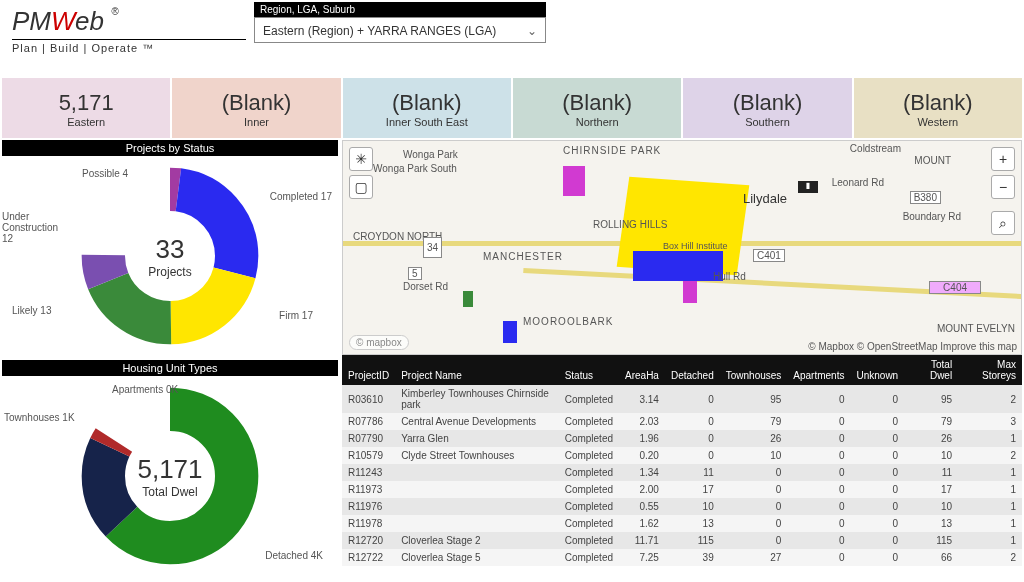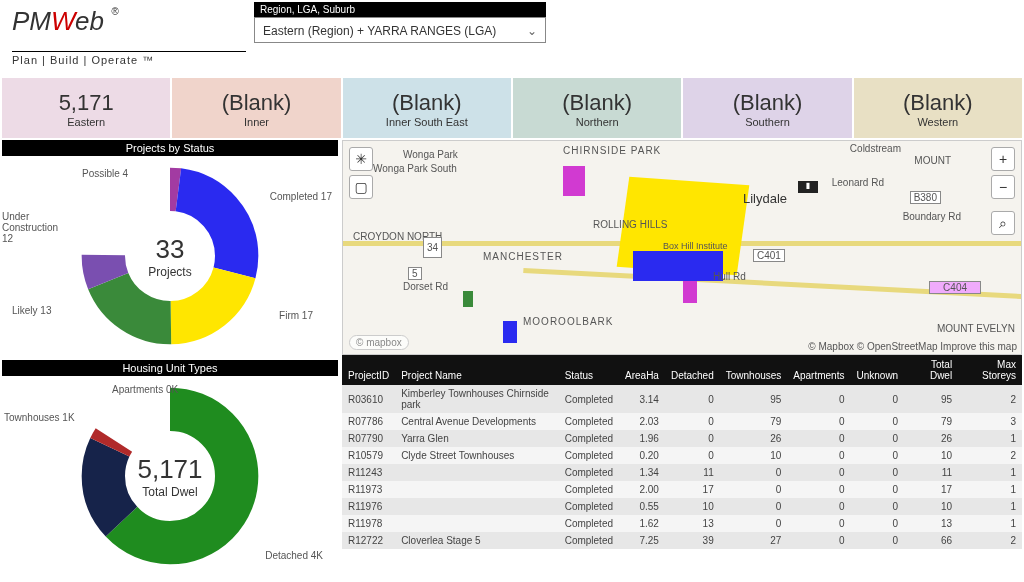--- a/index.html
+++ b/index.html
@@ -1,21 +1,21 @@
 <!DOCTYPE html>
 <html><head>
 <meta charset="utf-8">
 <style>
 html,body{margin:0;padding:0;font-family:"Segoe UI",Arial,sans-serif;font-size:12px;color:#333;background:#fff;width:1024px;height:582px;overflow:hidden}
 *{box-sizing:border-box}
 .header{display:flex;align-items:flex-start;height:78px;padding:2px 4px}
 .logo{width:250px;padding:4px 8px}
 .logo .brand{font-size:26px;font-weight:400;font-style:italic}
 .logo .brand .w{color:#c00;font-style:italic}
-.logo .tag{font-size:11px;letter-spacing:1px;border-top:1px solid #000;margin-top:14px;padding-top:2px}
+.logo .tag{font-size:11px;letter-spacing:1px;border-top:1px solid #000;margin-top:2px;padding-top:2px}
 .title-block{flex:1;text-align:center;padding-top:4px}
 .title-block h1{margin:0;font-size:14px;font-weight:700}
 .title-block h2{margin:0;font-size:13px;font-weight:700}
 .filter{width:292px;padding-top:0}
 .filter-label{background:#000;color:#fff;font-size:10px;padding:2px 6px}
 .filter-box{border:1px solid #888;display:flex;align-items:flex-end;padding:4px 8px;height:26px}
 .filter-box .chev{margin-left:auto;color:#666}
 .kpis{display:flex;height:60px;gap:2px;padding:0 2px}
 .kpi{flex:1;display:flex;flex-direction:column;align-items:center;justify-content:center;border-top:2px solid transparent}
 .kpi .v{font-size:22px;color:#333}
@@ -293,20 +293,32 @@
               <td>Completed</td>
               <td class="r">1.62</td>
               <td class="r">13</td>
               <td class="r">0</td>
               <td class="r">0</td>
               <td class="r">0</td>
               <td class="r">13</td>
               <td class="r">1</td>
             </tr>
             <tr>
+              <td>R12720</td>
+              <td>Cloverlea Stage 2</td>
+              <td>Completed</td>
+              <td class="r">11.71</td>
+              <td class="r">115</td>
+              <td class="r">0</td>
+              <td class="r">0</td>
+              <td class="r">0</td>
+              <td class="r">115</td>
+              <td class="r">1</td>
+            </tr>
+            <tr>
               <td>R12722</td>
               <td>Cloverlea Stage 5</td>
               <td>Completed</td>
               <td class="r">7.25</td>
               <td class="r">39</td>
               <td class="r">27</td>
               <td class="r">0</td>
               <td class="r">0</td>
               <td class="r">66</td>
               <td class="r">2</td>

